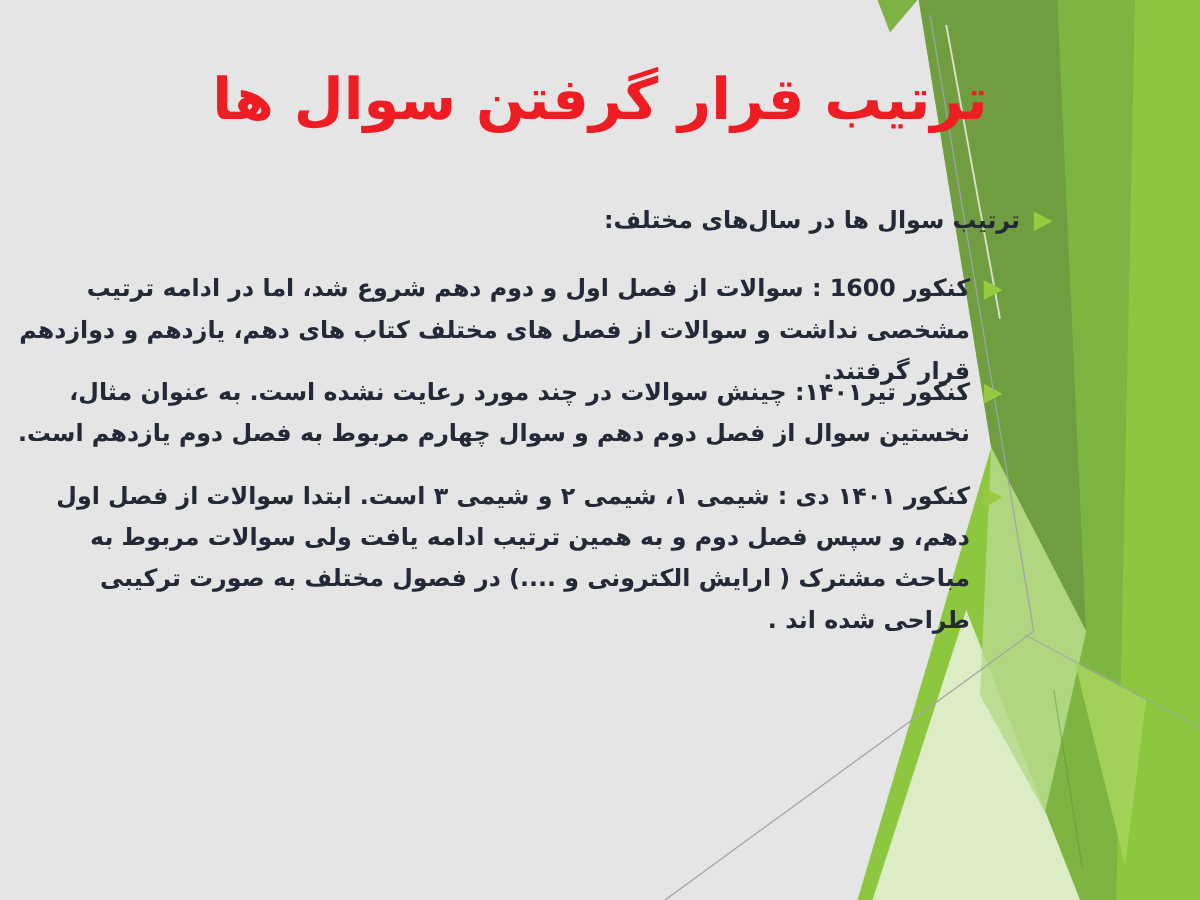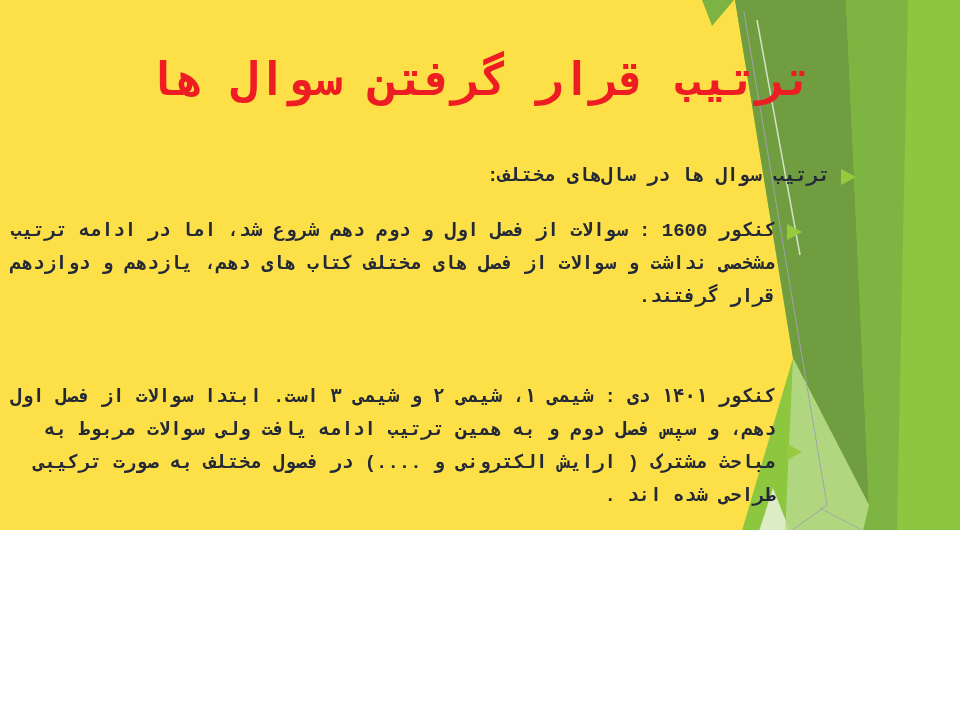--- a/index.html
+++ b/index.html
@@ -14,25 +14,24 @@
   }
   *{box-sizing:border-box;margin:0;padding:0;}
   html,body{width:960px;height:720px;}
   body{
     font-family:"DejaVu Sans", sans-serif;
     background:#ffffff;
     overflow:hidden;
   }
   .slide{
     position:relative;
-    width:960px;height:530px;
-    background:#fde047;
+    width:960px;height:720px;
+    background:#e5e5e5;
     overflow:hidden;
     direction:rtl;
-    font-family:Liberation Mono, monospace;
   }
   .deco{
     position:absolute;inset:0;
     width:960px;height:720px;
     z-index:0;
     pointer-events:none;
   }
   .content{
     position:absolute;inset:0;
     z-index:1;
@@ -62,24 +61,24 @@
   }
   .tri{
     flex:0 0 auto;
     margin-top:9px;
     width:0;height:0;
     border-right:15px solid var(--g-marker);
     border-top:8px solid transparent;
     border-bottom:8px solid transparent;
     transform:scaleX(-1); 
   }
-  .item-1{top:160px;right:104px;width:770px;}
+  .item-1{top:160px;right:118px;width:770px;}
   .item-2{top:215px;right:158px;width:797px;}
   .item-3{top:298px;right:158px;width:797px;}
-  .item-4{top:381px;right:158px;width:797px;align-items:center;}
+  .item-4{top:381px;right:158px;width:797px;}
 </style>
 </head>
 <body>
 
 <div class="slide">
 
   <svg class="deco" viewBox="0 0 960 720" xmlns="http://www.w3.org/2000/svg" aria-hidden="true">
 
     <polygon points="735,0 960,0 960,720 686,720 793,358" fill="var(--g-bright)"></polygon>
 
@@ -108,20 +107,24 @@
     <div class="bullet-item item-1">
       <span class="tri"></span>
       <span class="txt">ترتیب سوال ها  در سال‌های مختلف:</span>
     </div>
 
     <div class="bullet-item item-2">
       <span class="tri"></span>
       <span class="txt">کنکور 1600 : سوالات از فصل اول و دوم دهم شروع شد، اما در ادامه ترتیب مشخصی نداشت و سوالات از فصل های مختلف کتاب های دهم، یازدهم و دوازدهم قرار گرفتند.</span>
     </div>
 
+    <div class="bullet-item item-3">
+      <span class="tri"></span>
+      <span class="txt">کنکور  تیر۱۴۰۱: چینش سوالات در چند مورد رعایت نشده است. به عنوان مثال، نخستین سوال از فصل دوم دهم و سوال چهارم مربوط به فصل دوم یازدهم است.</span>
+    </div>
 
     <div class="bullet-item item-4">
       <span class="tri"></span>
       <span class="txt">کنکور ۱۴۰۱ دی : شیمی ۱، شیمی ۲ و شیمی ۳ است. ابتدا سوالات از فصل اول دهم، و سپس فصل دوم و به همین ترتیب ادامه یافت ولی سوالات مربوط به مباحث مشترک ( ارایش الکترونی و ....) در فصول مختلف به صورت ترکیبی طراحی شده اند .</span>
     </div>
 
   </div>
 </div>
 
 </body></html>

